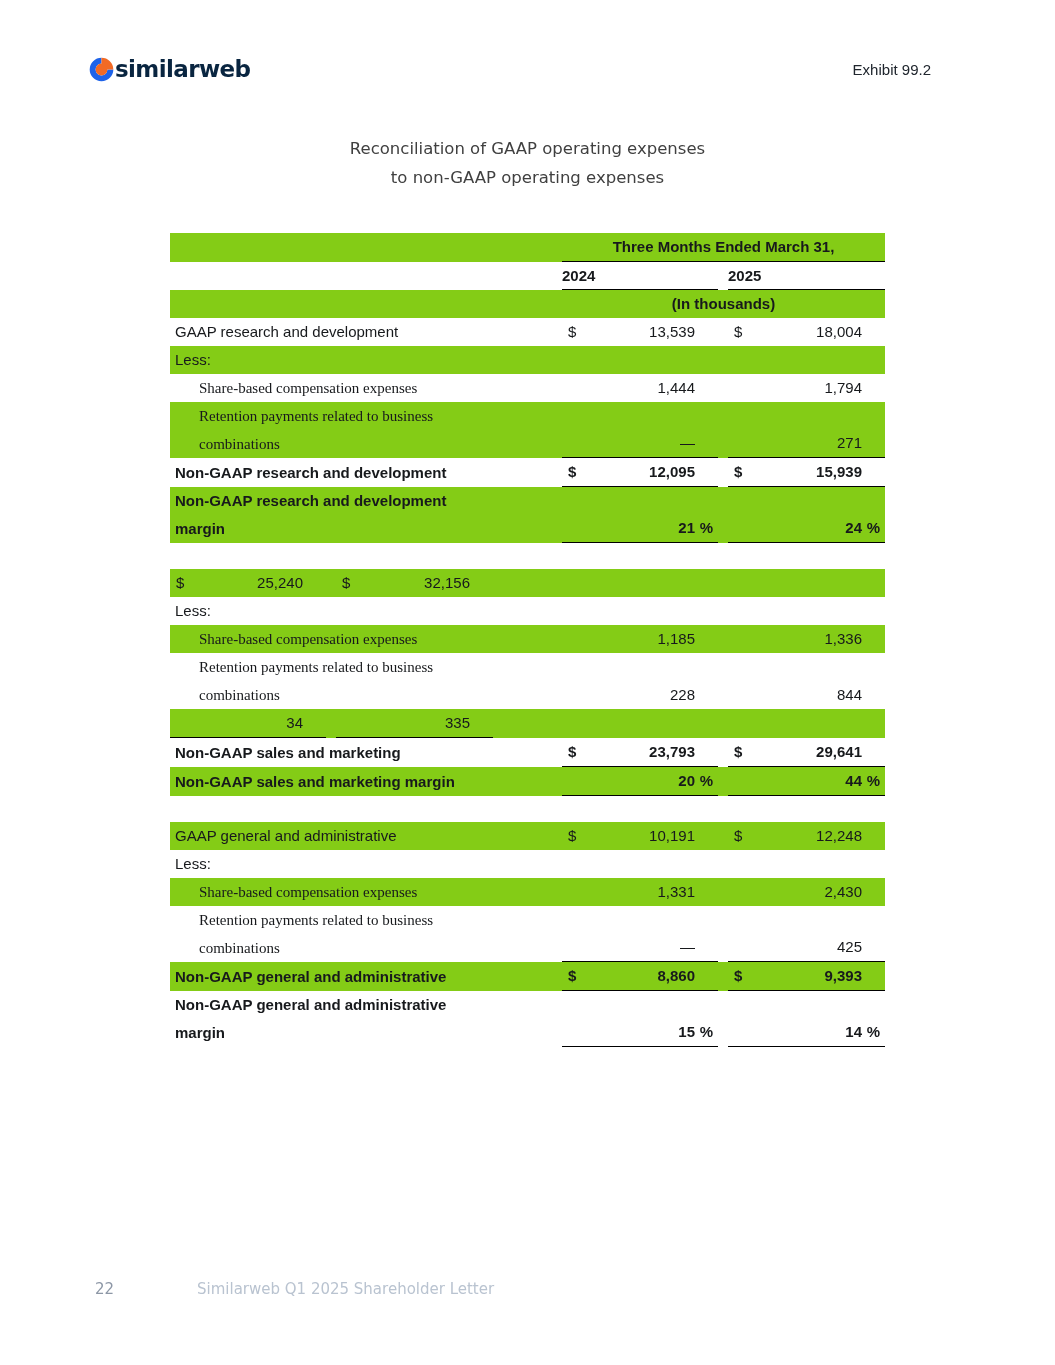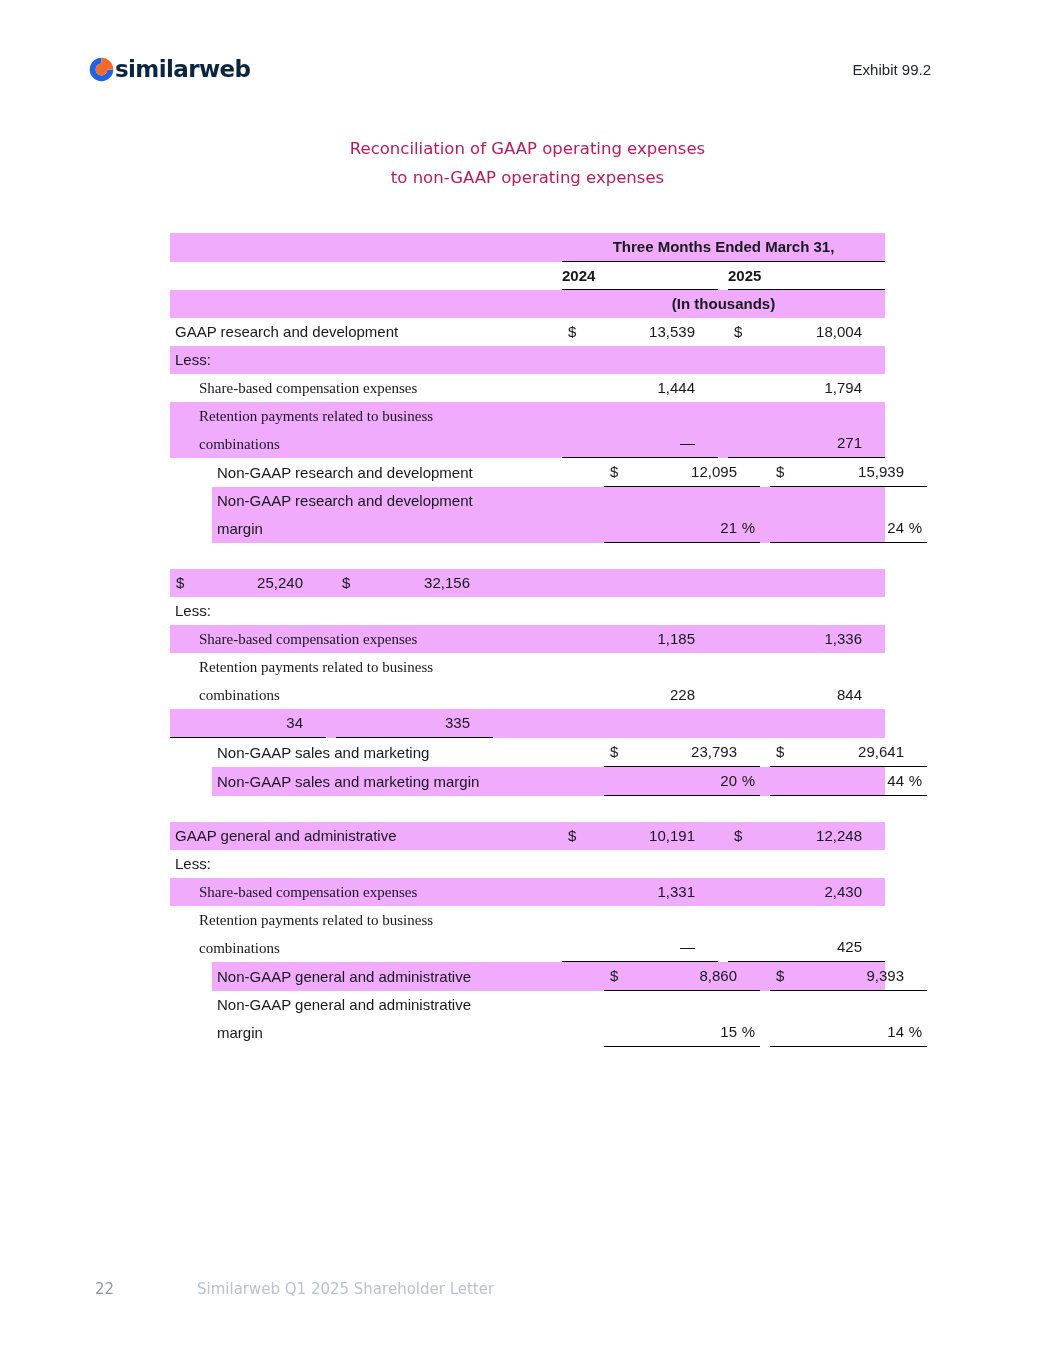--- a/index.html
+++ b/index.html
@@ -20,34 +20,34 @@
   .logo { display: flex; align-items: flex-start; }
   .logo-text {
     font-family: "DejaVu Sans", sans-serif;
     font-weight: 700; font-size: 23px; color: #092540; letter-spacing: -0.6px;
   }
   .exhibit { font-size: 15px; color: #20262e; }
 
   
   .doc-title {
     position: absolute; top: 134px; left: 0; width: 1055px;
-    text-align: center; color: #be185d;
+    text-align: center; color: #404040;
     font-family: "DejaVu Sans", sans-serif;
     font-size: 16.5px; line-height: 29px;
   }
 
   
   .fin-table {
     position: absolute; top: 233px; left: 170px; width: 715px;
     font-size: 15px; color: #17191c;
   }
   .trow { display: flex; align-items: flex-end; min-height: 28px; }
   .trow.spacer { min-height: 26px; }
-  .shaded { background: #f0abfc; }
-  .bold { font-weight: 400; margin-left: 42px; }
+  .shaded { background: #84cc16; }
+  .bold { font-weight: 700; }
 
   .lbl {
     width: 392px; flex: 0 0 392px;
     padding-left: 5px; padding-right: 8px;
     line-height: 28px; white-space: pre-line;
   }
   .lbl.indent { padding-left: 29px; font-family: Liberation Serif, serif; }
 
   .num { width: 156px; flex: 0 0 156px; display: flex; align-items: flex-end; line-height: 28px; }
   .num.c2 { width: 157px; flex: 0 0 157px; }

